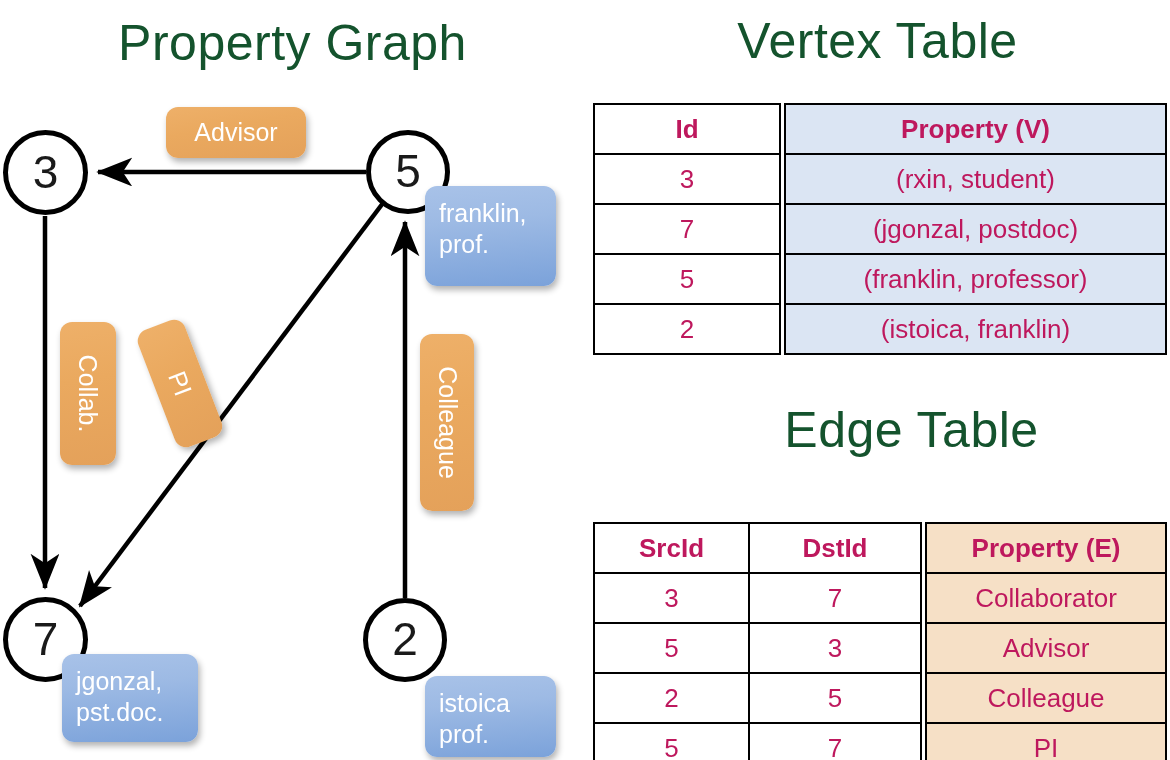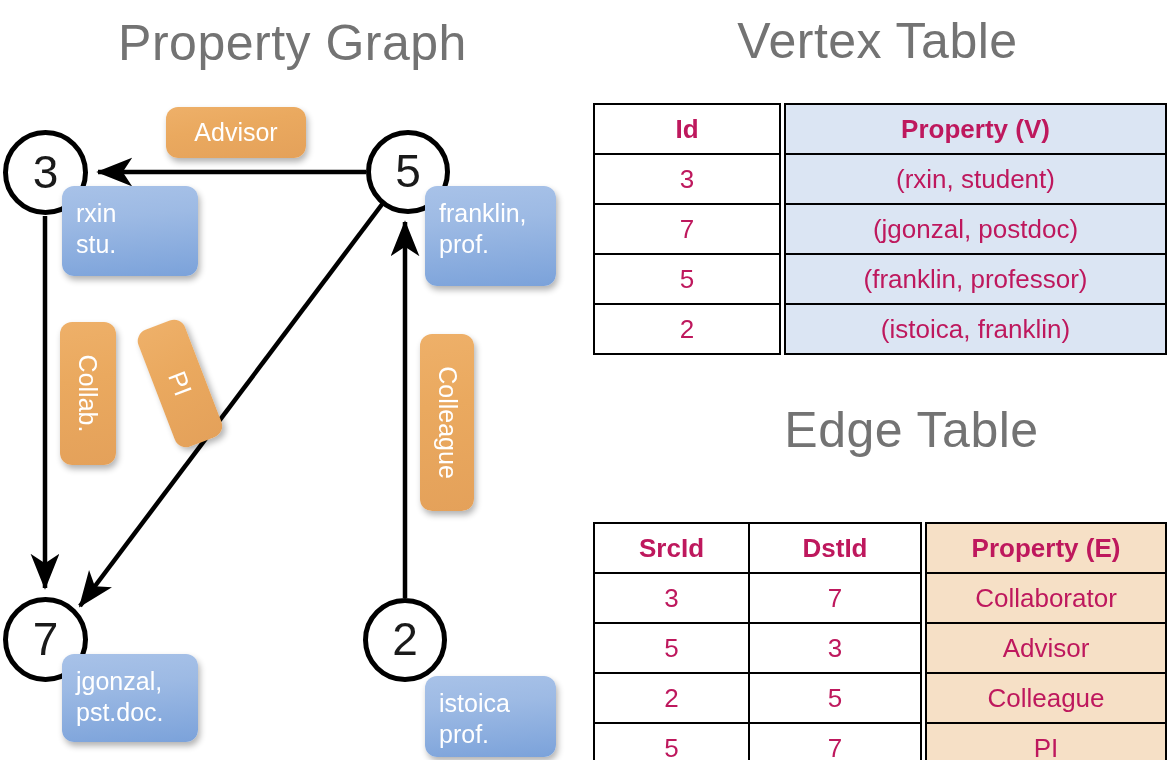--- a/index.html
+++ b/index.html
@@ -16,21 +16,21 @@
     color: #000;
   }
 
   
   .title {
     position: absolute;
     font-weight: 300;
     font-size: 50px;
     line-height: 1;
     letter-spacing: 0.5px;
-    color: #737373;
+    color: #14532d;
     white-space: nowrap;
     text-align: center;
   }
   #title-property-graph { left: 0;   top: 18px;  width: 585px; }
   #title-vertex-table   { left: 585px; top: 16px; width: 585px; }
   #title-edge-table     { left: 619px; top: 405px; width: 585px; }
 
   
   #graph-panel {
     position: absolute;
@@ -150,24 +150,20 @@
   <div class="node-circle" style="left:366px; top:130px; width:84px; height:84px;">
     <span class="node-label">5</span>
   </div>
   <div class="node-circle" style="left:3px; top:597px; width:85px; height:85px;">
     <span class="node-label">7</span>
   </div>
   <div class="node-circle" style="left:363px; top:598px; width:84px; height:84px;">
     <span class="node-label">2</span>
   </div>
 
-  <div class="vbox" style="left:62px; top:186px; width:136px; height:90px;">
-    <div>rxin</div>
-    <div>stu.</div>
-  </div>
   <div class="vbox" style="left:425px; top:186px; width:131px; height:100px;">
     <div>franklin,</div>
     <div>prof.</div>
   </div>
   <div class="vbox" style="left:62px; top:654px; width:136px; height:88px;">
     <div>jgonzal,</div>
     <div>pst.doc.</div>
   </div>
   <div class="vbox" style="left:425px; top:676px; width:131px; height:81px;">
     <div>istoica</div>

